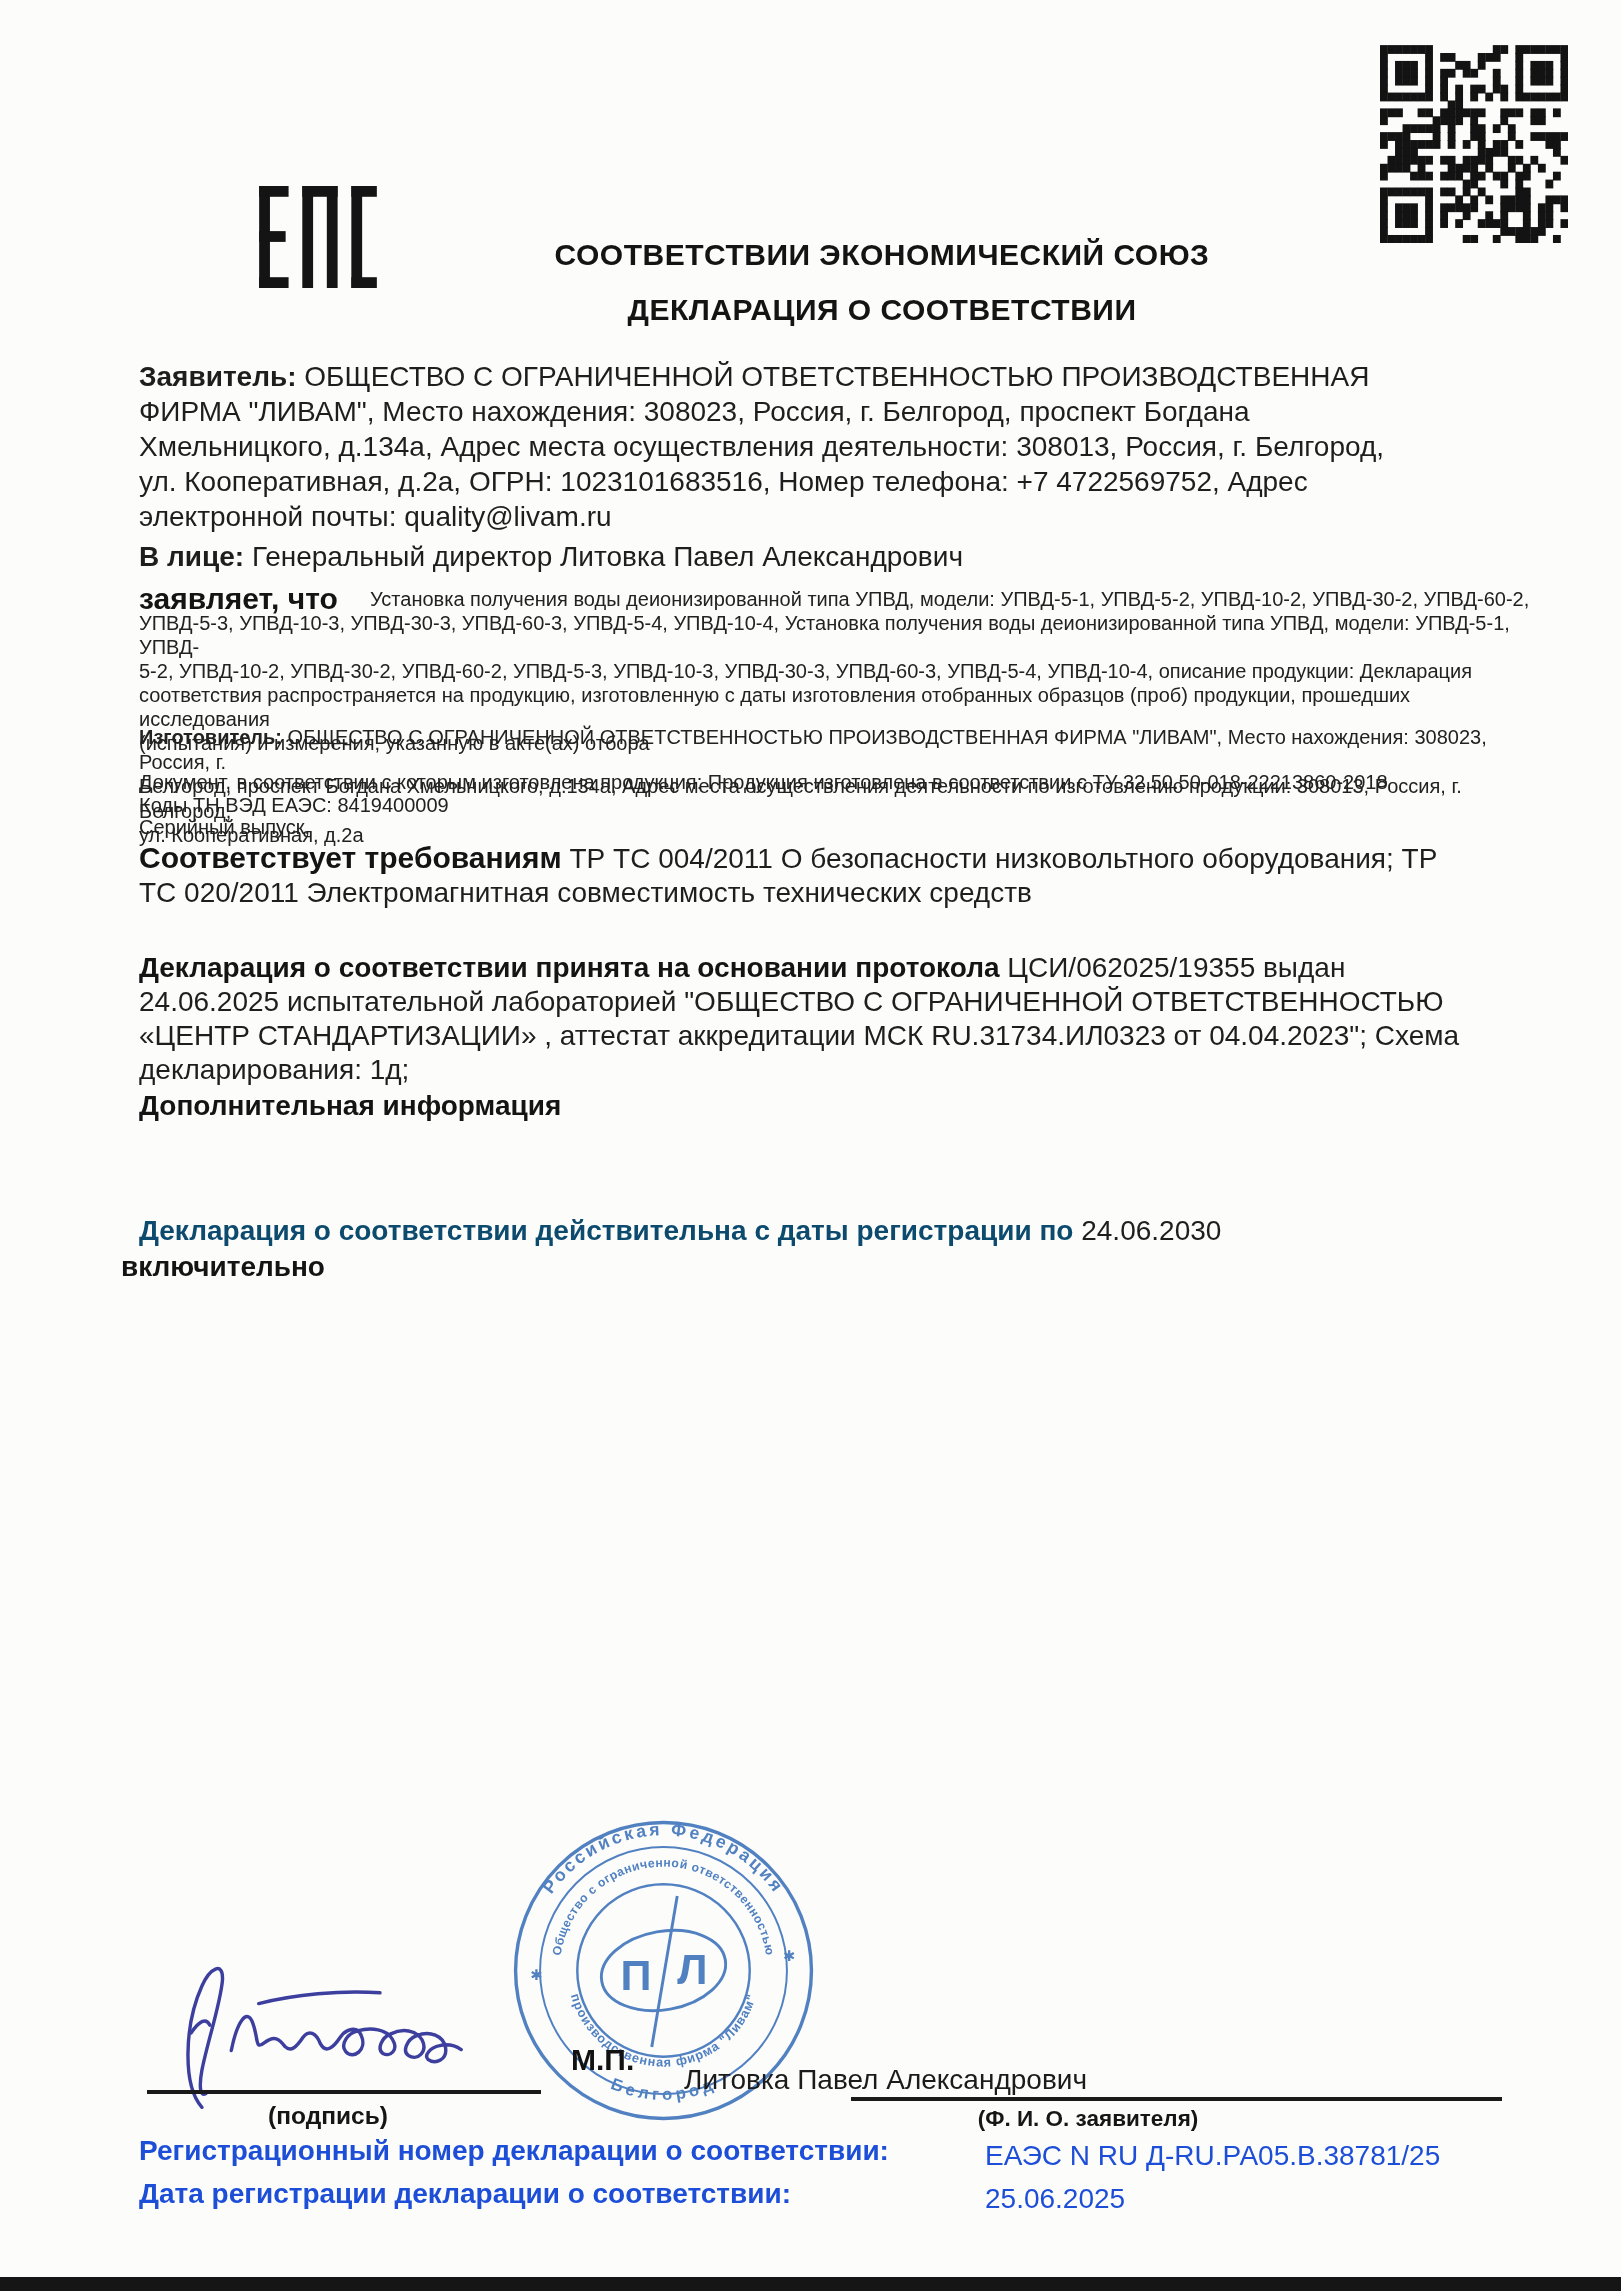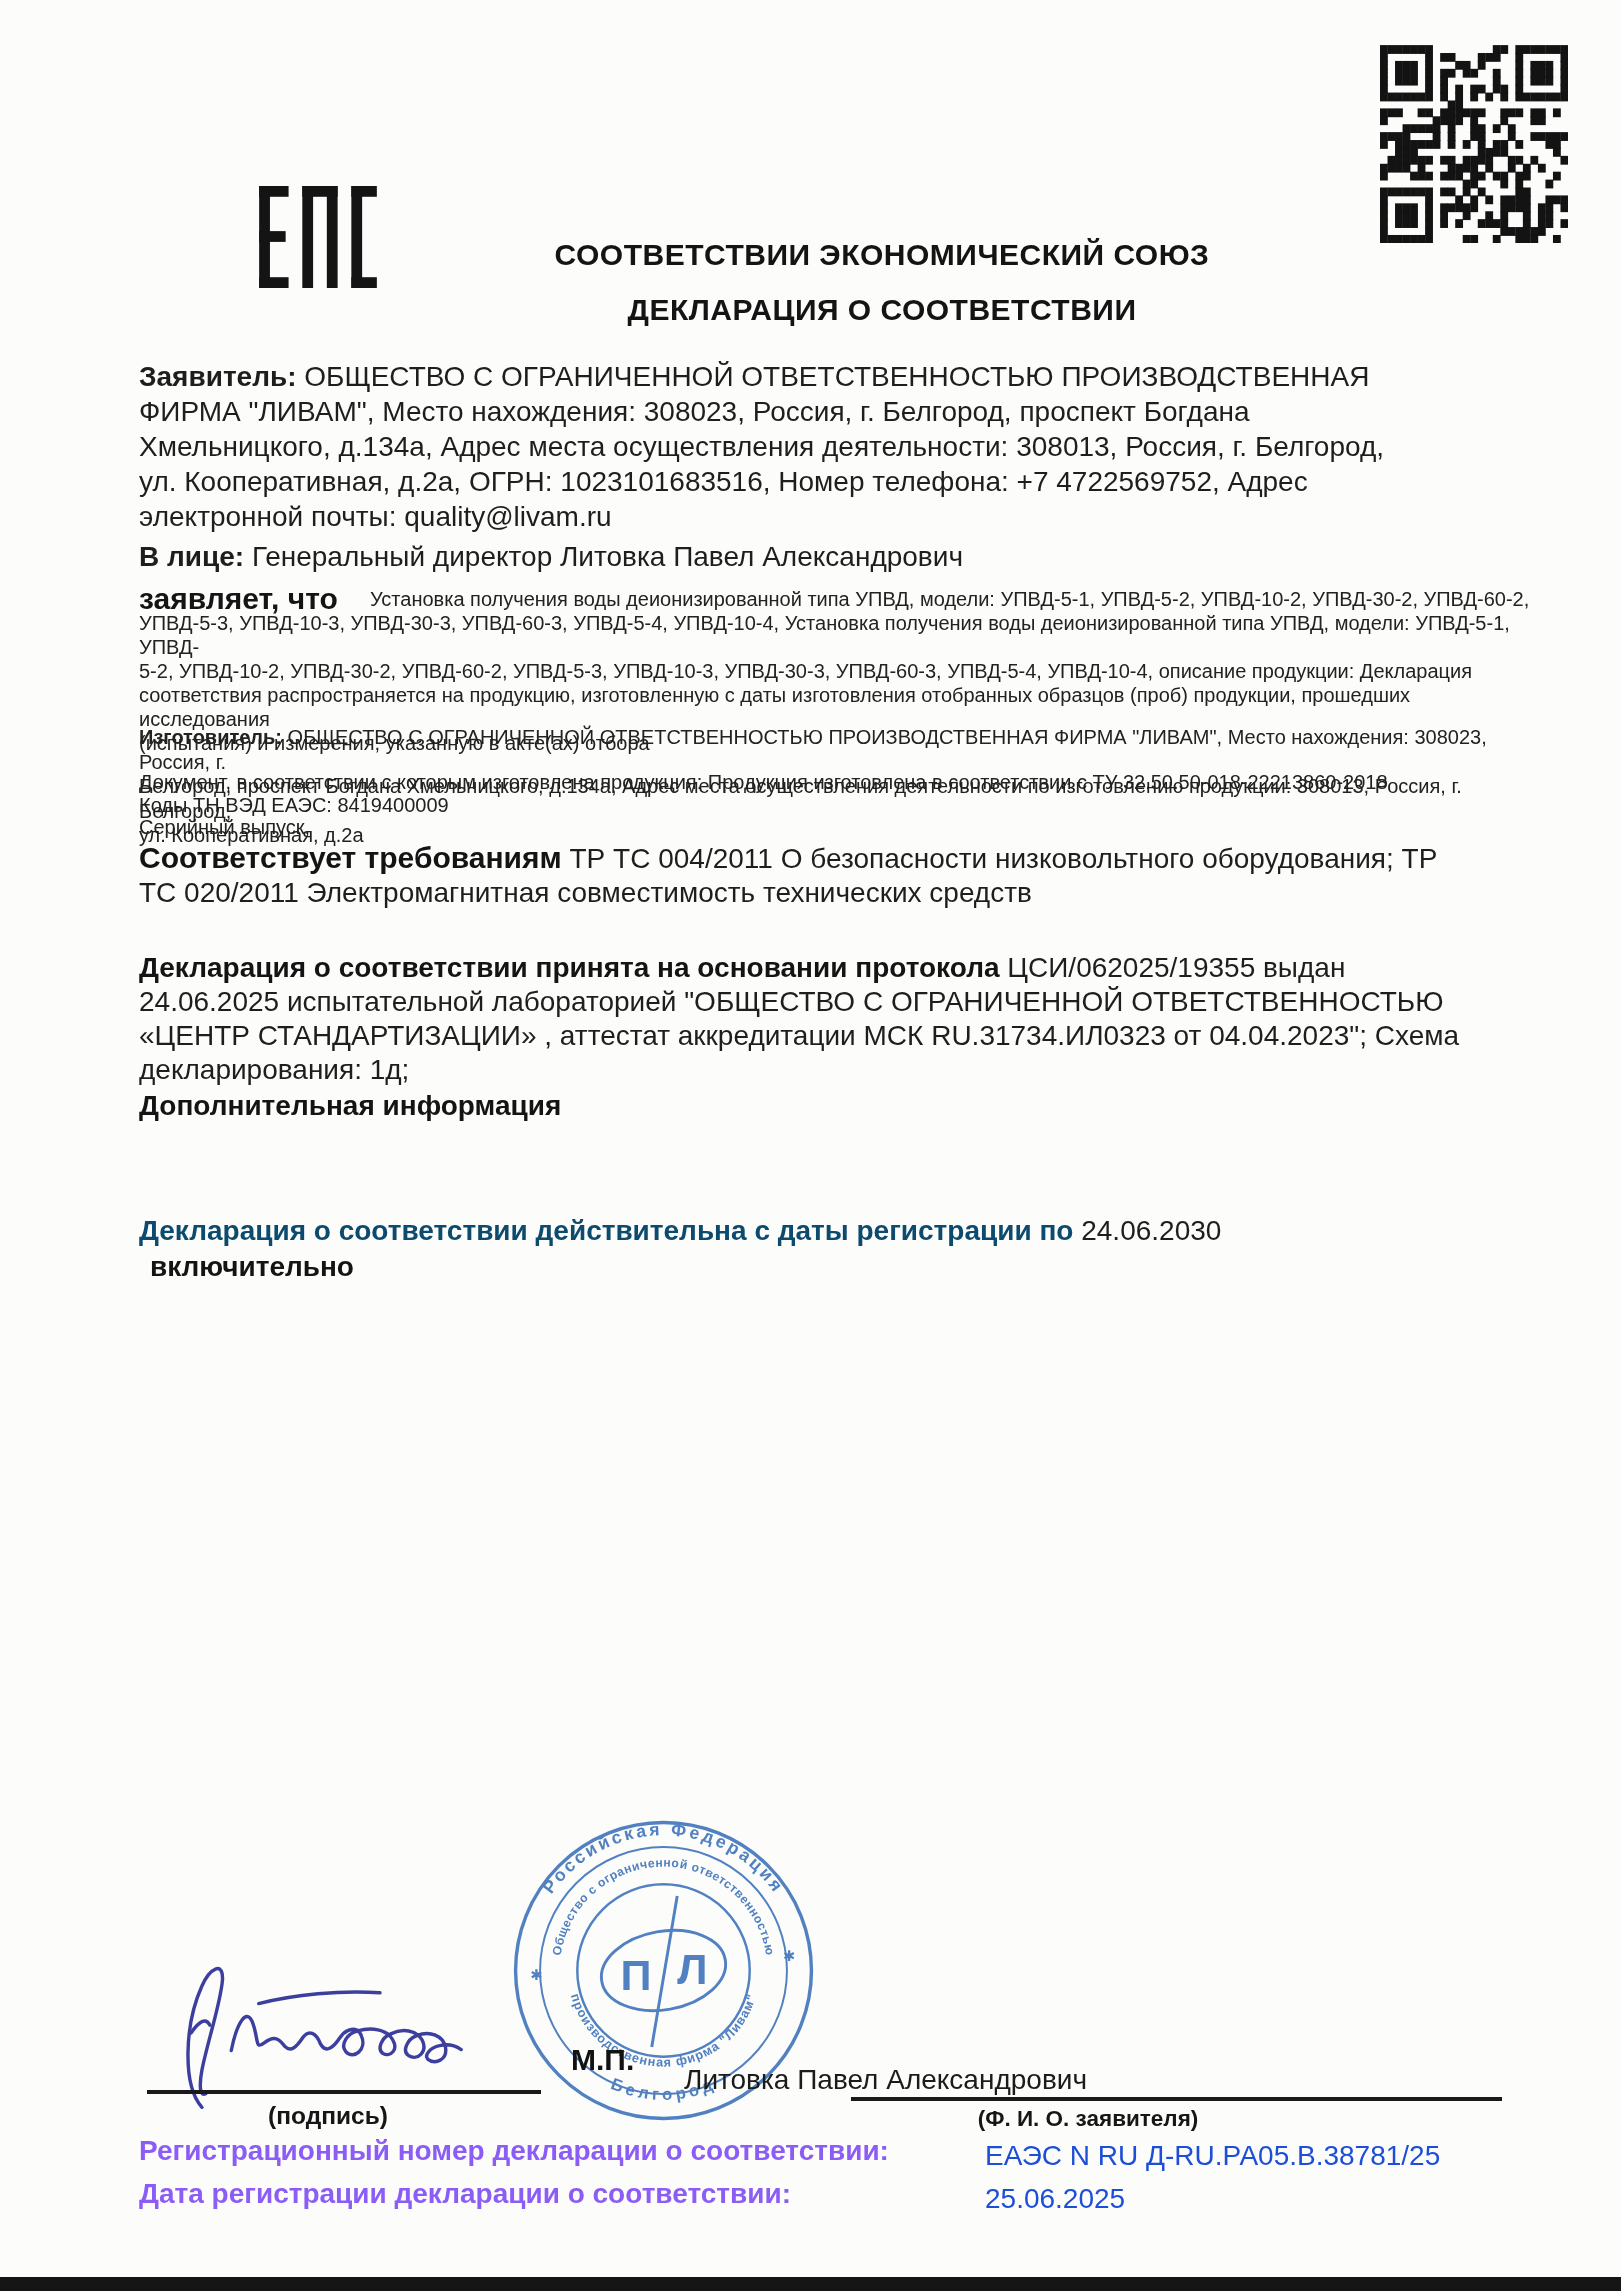--- a/index.html
+++ b/index.html
@@ -19,21 +19,21 @@
   .t-main{font-size:28px;line-height:35px;color:#1e1e1e;}
   .t-small{font-size:20px;color:#222;}
   .title{font-size:30px;font-weight:bold;letter-spacing:0.5px;color:#141414;text-align:center;}
   .h-inline{font-size:30px;font-weight:bold;color:#141414;}
   .caption{font-weight:bold;color:#161616;text-align:center;}
   .rule{background:#1a1a1a;height:3.9px;}
   .bottom-bar{background:#151515;}
   .stamp-text{fill:#4377bd;}
   #stamp{opacity:.92;}
   .regval{font-size:28px;color:#1d4ed8;}
-  .reglabel{font-size:28px;font-weight:bold;color:#8b5cf6;}
+  .reglabel{font-size:28px;font-weight:bold;color:#1d4ed8;}
 </style>
 </head>
 <body>
 
 <div id="page">
 
   <svg class="abs" style="left:259px;top:186px;" width="118" height="102" viewBox="0 0 120 104">
     <g fill="#141414">
       <rect x="0" y="0" width="11" height="104"></rect>
         <rect x="0" y="0" width="30" height="11"></rect>
@@ -407,21 +407,21 @@
 «ЦЕНТР СТАНДАРТИЗАЦИИ» , аттестат аккредитации МСК RU.31734.ИЛ0323 от 04.04.2023"; Схема
 декларирования: 1д;</span>
   </div>
 
   <div class="abs t-main b" style="left:139px;top:1088px;color:#141414;">Дополнительная информация</div>
 
   <div class="abs t-main" style="left:139px;top:1213px;width:1402px;">
     <span class="b" style="color:#0c4a6e;">Декларация о соответствии действительна с даты регистрации по</span>
     <span>24.06.2030</span>
   </div>
-  <div class="abs t-main b" style="left:150px;top:1249px;color:#141414;">включительно</div>
+  <div class="abs t-main b" style="left:121px;top:1249px;color:#141414;">включительно</div>
 
   <svg class="abs" style="left:145px;top:1939px;" width="333" height="181" viewBox="0 0 340 185">
     <g fill="none" stroke="#3d3f9f" stroke-width="3.5" stroke-linecap="round">
       <path d="M58,172 C38,150 40,88 58,48 C66,30 80,22 79,42 C77,66 64,104 58,134 C55,150 56,162 62,158"></path>
       <path d="M47,96 C55,84 62,80 66,88"></path>
       <path d="M88,114 C94,84 104,70 110,86 C116,102 112,114 122,106 C132,98 137,102 143,110 C149,116 155,110 161,101 C167,92 175,96 179,107 C185,118 193,110 199,101 C205,92 217,88 221,99 C227,113 213,124 205,115 C199,108 207,96 217,94 C231,90 247,92 253,103 C259,113 251,121 243,117 C237,113 241,101 251,97 C263,91 277,93 283,103 C289,115 279,125 269,119 C263,115 267,103 277,99 C291,93 305,99 307,111 C309,123 297,129 289,123 C285,119 291,111 301,109 C309,107 317,109 323,113"></path>
       <path d="M116,66 C152,57 200,52 240,55"></path>
     </g>
   </svg>
 

